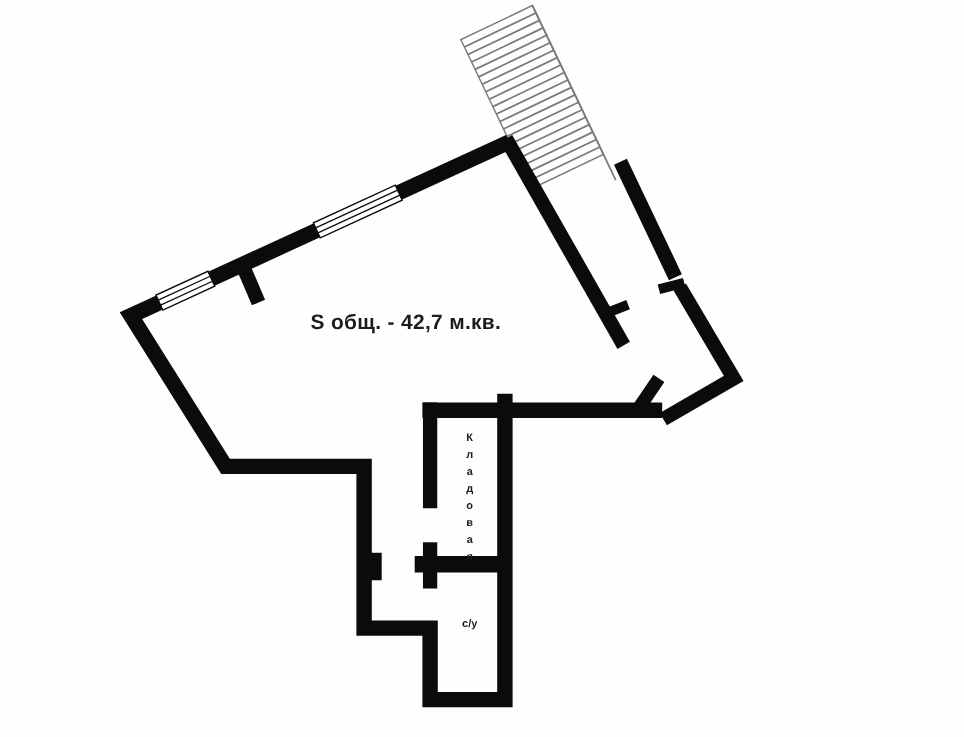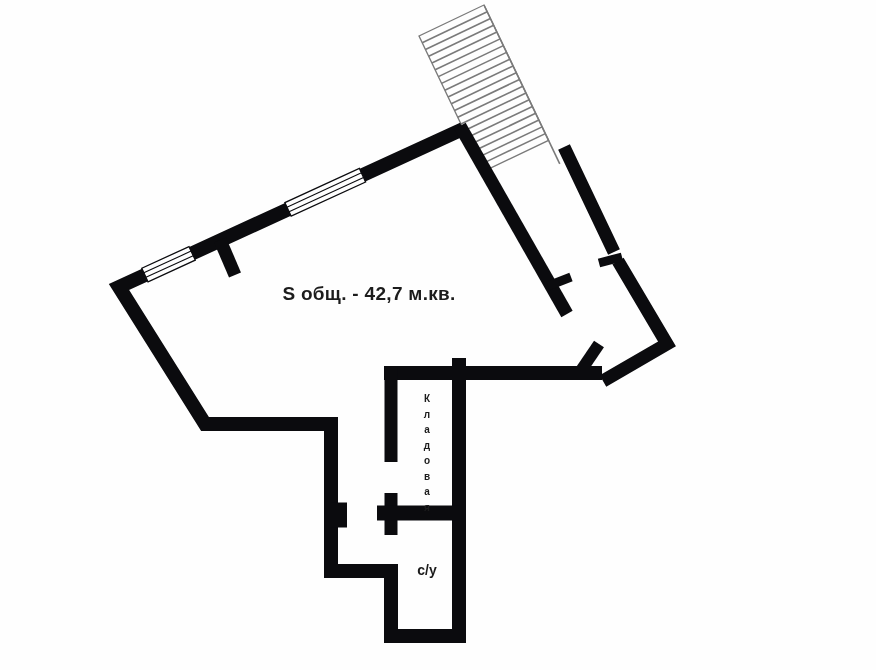--- a/index.html
+++ b/index.html
@@ -12,21 +12,21 @@
 
   .stairs rect { fill: var(--background); stroke: var(--stair-line); stroke-width:1.3; }
   .stairs line { stroke: var(--stair-line); stroke-width:1.6; }
 
   .window-glyph rect { fill: var(--background); stroke: var(--wall); stroke-width:1.3; }
   .window-glyph line { stroke: var(--wall); stroke-width:1.1; }
 
   .label { position:absolute; color:var(--text); font-weight:bold; white-space:nowrap; }
   .label-area    { font-size:19px; letter-spacing:0.3px; transform:translateX(-50%);text-align:right; }
   .label-storage { font-size:10px; letter-spacing:4.5px; writing-mode:vertical-lr; text-orientation:upright; transform:translateX(-50%); }
-  .label-bath    { font-size:14px; transform:translateX(-50%); }
+  .label-bath    { font-size:10px; transform:translateX(-50%); }
 </style>
 </head>
 <body>
 
 <div class="plan-canvas">
 
   <svg width="876" height="670" viewBox="0 0 876 670">
 
     <g class="stairs" transform="translate(419,36) rotate(-25.5)">
       <rect x="0" y="0" width="72" height="150"></rect>

